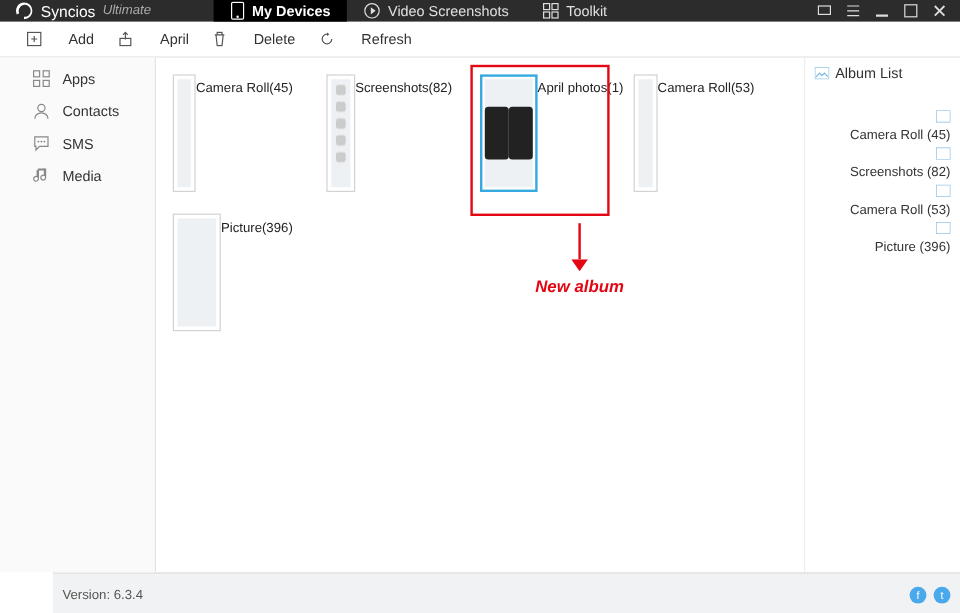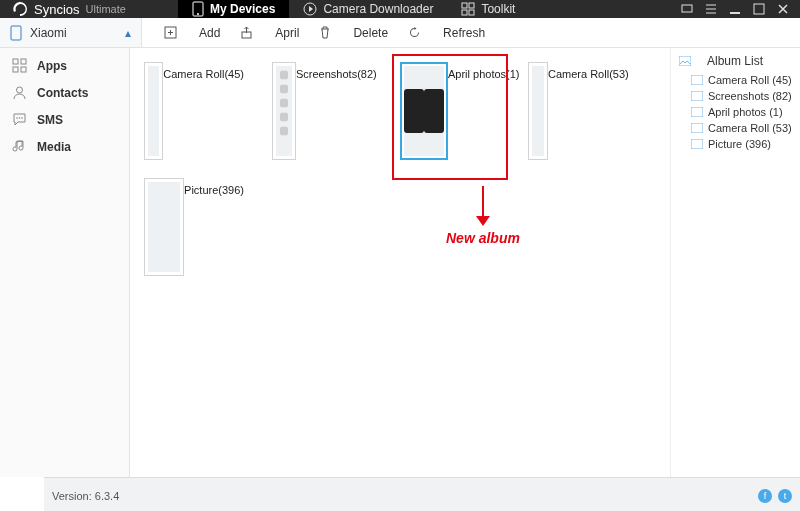--- a/index.html
+++ b/index.html
@@ -2,61 +2,61 @@
 <html><head>
 <meta charset="utf-8">
 <style>
   * { box-sizing: border-box; margin: 0; padding: 0; font-family: "Segoe UI", Arial, sans-serif; }
   html, body { width: 800px; height: 511px; overflow: hidden; background: #fff; }
 
   
   .titlebar { height: 18px; background: #2c2c2c; color: #c8c8c8; display: flex; align-items: center; font-size: 12px; }
   .titlebar .logo { display: flex; align-items: center; gap: 6px; padding-left: 12px; width: 178px; }
   .titlebar .brand { color: #fff; font-size: 13px; }
-  .titlebar .edition { color: #aaa; font-size: 11px; }
+  .titlebar .edition { color: #aaa; font-style: italic; font-size: 11px; }
   .titlebar .tabs { display: flex; height: 100%; }
   .titlebar .tab { display: flex; align-items: center; gap: 6px; padding: 0 14px; color: #e0e0e0; font-size: 12px; cursor: pointer; }
   .titlebar .tab.active { background: #000; color: #fff; font-weight: 600; }
   .titlebar .winbtns { margin-left: auto; display: flex; gap: 10px; padding-right: 10px; }
   .titlebar .winbtn { width: 14px; height: 14px; color: #ddd; display:flex; align-items:center; justify-content:center; cursor:pointer; }
 
   
   .toolbar { height: 30px; display: flex; border-bottom: 1px solid #e3e3e3; font-size: 12px; }
   .device-sel { width: 142px; display:flex; align-items:center; gap:8px; padding:0 10px; color:#3b7cc4; background:#f6f8fa; border-right:1px solid #e3e3e3; cursor:pointer;}
   .device-sel .devname { color:#333; }
   .device-sel .chevup { margin-left:auto; color:#3b7cc4; }
   .actions { display:flex; align-items:center; gap:4px; padding-left:14px; }
   .action { display:flex; align-items:center; gap:22px; padding:4px 8px; color:#333; cursor:pointer; }
   .action svg { color:#555; }
 
   
   .body { display:flex; height: calc(511px - 30px - 30px - 22px); }
   .sidebar { width: 142px; background:#fafafa; border-right:1px solid #e3e3e3; padding-top:4px; }
-  .side-item { display:flex; align-items:center; gap:10px; padding:6px 12px; font-size:12px; color:#333; cursor:pointer;font-weight:bold;}
+  .side-item { display:flex; align-items:center; gap:10px; padding:6px 27px; font-size:12px; color:#333; cursor:pointer;}
   .side-item.active { background:#fff; border-left:3px solid #888; padding-left:9px; }
   .side-item svg { width:15px; height:15px; color:#888; }
 
   .main { flex:1; display:flex; }
   .albumgrid { flex:1; padding:14px 6px 6px 14px; overflow:auto; }
   .albumgrid-inner { display:flex; flex-wrap:wrap; gap:18px 28px; align-content:flex-start; width: 520px;}
   .album { width:100px; display:flex; align-items:flex-start; cursor:pointer; position:relative;}
   .album .thumb-outer { width:98px; height:98px; border:1px solid #d2d2d2; padding:3px; background:#fff; }
   .album.selected .thumb-outer { border:2px solid #36a9e1; padding:2px; }
   .album .thumb { width:100%; height:100%; background:#eef1f4; }
   .album .cap { font-size:11px; color:#222; text-align:center; margin-top:6px; white-space:nowrap; }
 
   
   .annot-box { position:absolute; left:-8px; top:-8px; width:116px; height:126px; border:2px solid #e30613; pointer-events:none; }
   .arrow-wrap { position:absolute; left:420px; top:193px; display:flex; flex-direction:column; align-items:center; color:#e30613; font-weight:bold; font-size:14px;font-style:italic; }
   .arrow-line { width:2px; height:30px; background:#e30613; }
 
   
   .rightpanel { width:130px; border-left:1px solid #eee; padding:6px 8px; font-size:11px; color:#333; }
-  .rightpanel .hdr { display:flex; align-items:center; gap:16px; font-size:12px; margin-bottom:4px;}
-  .rightpanel .alitem { display:flex; align-items:center; gap:5px; padding:2px 0 2px 12px; cursor:pointer;}
+  .rightpanel .hdr { display:flex; align-items:center; gap:5px; font-size:12px; margin-bottom:22px;}
+  .rightpanel .alitem { display:flex; align-items:flex-end; gap:5px; padding:2px 0 2px 12px; cursor:pointer;flex-direction:column;}
   .rightpanel svg { width:12px; height:10px; color:#7ab8e6;}
 
   
   .statusbar { height:36px; background:#f1f2f3; border-top:1px solid #ddd; display:flex; align-items:center; font-size:11px; color:#555; padding:0 8px;margin-left:44px;}
   .statusbar .social { margin-left:auto; display:flex; gap:6px; }
   .statusbar .social span { width:14px; height:14px; border-radius:50%; background:#49a9ea; display:flex; align-items:center; justify-content:center; color:#fff; font-size:9px; cursor:pointer;}
 
   
   .th-grid { background:
      linear-gradient(#fff,#fff) padding-box,
@@ -90,21 +90,21 @@
           <rect x="1" y="1" width="10" height="14" rx="1" fill="none" stroke="#fff"></rect>
           <circle cx="6" cy="13" r="1" fill="#fff"></circle>
         </svg>
       <span>My Devices</span>
     </div>
     <div class="tab">
       <svg width="14" height="14" viewBox="0 0 14 14">
           <circle cx="7" cy="7" r="6" fill="none" stroke="#ddd"></circle>
           <path d="M6 4l4 3-4 3z" fill="#ddd"></path>
         </svg>
-      <span>Camera Downloader</span>
+      <span>Video Screenshots</span>
     </div>
     <div class="tab">
       <svg width="14" height="14" viewBox="0 0 14 14">
           <rect x="1" y="1" width="5" height="5" fill="none" stroke="#ddd"></rect>
           <rect x="8" y="1" width="5" height="5" fill="none" stroke="#ddd"></rect>
           <rect x="1" y="8" width="5" height="5" fill="none" stroke="#ddd"></rect>
           <rect x="8" y="8" width="5" height="5" fill="none" stroke="#ddd"></rect>
         </svg>
       <span>Toolkit</span>
     </div>
@@ -132,27 +132,20 @@
       </span>
     <span class="winbtn">
         <svg width="12" height="12" viewBox="0 0 12 12">
           <path d="M2 2l8 8M10 2l-8 8" stroke="currentColor" stroke-width="1.5"></path>
         </svg>
       </span>
   </div>
 </div>
 
 <div class="toolbar">
-  <div class="device-sel">
-    <svg width="12" height="16" viewBox="0 0 12 16">
-        <rect x="1" y="1" width="10" height="14" rx="1" fill="none" stroke="#3b7cc4"></rect>
-      </svg>
-    <span class="devname">Xiaomi</span>
-    <span class="chevup">▴</span>
-  </div>
   <div class="actions">
     <div class="action">
       <svg width="13" height="13" viewBox="0 0 13 13">
           <rect x="1" y="1" width="11" height="11" fill="none" stroke="#555"></rect>
           <path d="M6.5 4v5M4 6.5h5" stroke="#555"></path>
         </svg>
       <span>Add</span>
     </div>
     <div class="action">
       <svg width="13" height="13" viewBox="0 0 13 13">
@@ -298,26 +291,20 @@
       <div class="alitem">
           <svg viewBox="0 0 12 10">
             <rect x="0" y="0" width="12" height="10" fill="none" stroke="#7ab8e6"></rect>
           </svg>
           <span>Screenshots (82)</span>
         </div>
       <div class="alitem">
           <svg viewBox="0 0 12 10">
             <rect x="0" y="0" width="12" height="10" fill="none" stroke="#7ab8e6"></rect>
           </svg>
-          <span>April photos (1)</span>
-        </div>
-      <div class="alitem">
-          <svg viewBox="0 0 12 10">
-            <rect x="0" y="0" width="12" height="10" fill="none" stroke="#7ab8e6"></rect>
-          </svg>
           <span>Camera Roll (53)</span>
         </div>
       <div class="alitem">
           <svg viewBox="0 0 12 10">
             <rect x="0" y="0" width="12" height="10" fill="none" stroke="#7ab8e6"></rect>
           </svg>
           <span>Picture (396)</span>
         </div>
     </div>
   </div>

